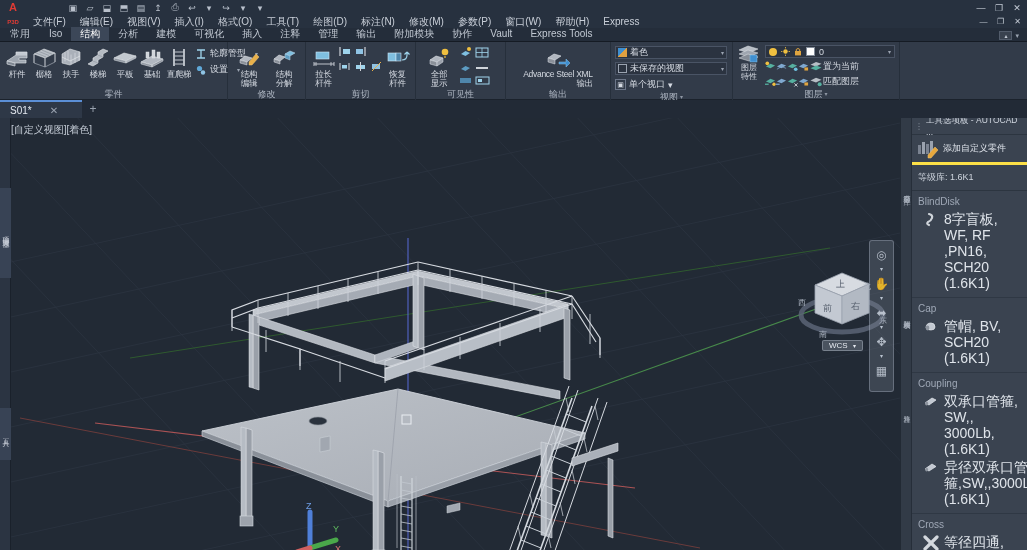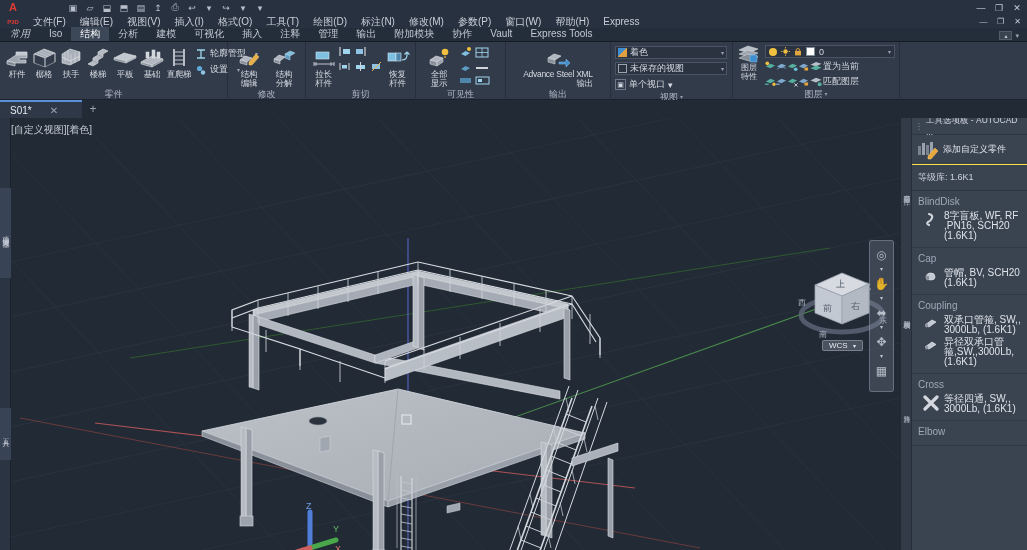--- a/index.html
+++ b/index.html
@@ -53,21 +53,21 @@
   
   .ribtabs{
     position:absolute; left:0; top:28px; width:1027px; height:14px;
     background:#242d3a; display:flex; align-items:flex-end;
     border-bottom:1px solid #151b24;
   }
   .ribtabs .rt{
     font-size:10px; color:#c2c9d3; padding:0 9px; line-height:14px; white-space:nowrap;
   }
   .ribtabs .rt.active{ background:#3c4758; color:#ffffff; }
-  .ribtabs .rt.first{ padding:0 10px;font-style:italic; }
+  .ribtabs .rt.first{ padding:0 10px; }
   .rt-min{ position:absolute; right:8px; bottom:1px; display:flex; align-items:center; gap:3px;}
   .rt-min .box{ width:13px;height:9px;background:#39424f;border:1px solid #525c6b;
     display:flex;align-items:center;justify-content:center;font-size:6px;color:#c3cad4;}
   .rt-min .cv{ font-size:7px;color:#9aa3b0;}
 
   
   .ribbon{
     position:absolute; left:0; top:42px; width:1027px; height:58px;
     background:#323b49;
     border-bottom:1px solid #1b222c;
@@ -182,33 +182,33 @@
   .rp-edge .vtab span{ writing-mode:vertical-rl; font-size:7px; color:#aab2be;
     white-space:nowrap; letter-spacing:0.5px;}
   .rp-body{ flex:1; display:flex; flex-direction:column; overflow:hidden; }
   .rp-title{
     height:17px; display:flex; align-items:center; gap:3px; padding:0 3px;
     font-size:8.5px; color:#cfd5de; border-bottom:1px solid #2c3540;
   }
   .rp-title .grip{ font-size:8px; color:#8d95a2; }
   .rp-addrow{
     height:30px; display:flex; align-items:center; gap:4px; padding:0 5px;
-    border-bottom:1px solid #fde047;
+    border-bottom:3px solid #fde047;
     font-family:Liberation Serif, serif;
   }
   .rp-addrow .cap{ font-size:9px; color:#dde2e9; }
   .rp-libr{ height:26px; display:flex; align-items:center; padding:0 6px;
     font-size:9px; color:#cfd5de; border-bottom:1px solid #2c3540;}
   .rp-list{ flex:1; overflow:hidden; }
   .grp{ border-bottom:1px solid #2f3844; padding:3px 0 5px 0;}
   .grp-h{ font-size:10px; color:#9fa8b6; padding:2px 10px 3px 6px; }
   .item{ display:flex; gap:5px; padding:1px 5px 1px 10px; align-items:flex-start; }
   .item .ig{ width:17px; flex:none; display:flex; align-items:center; justify-content:center;
      padding-top:1px; }
-  .item .cap{ font-size:10px; line-height:10px; color:#dfe4ea; }
+  .item .cap{ font-size:14px; line-height:16px; color:#dfe4ea; }
 
   
   .navbar{
     position:absolute; right:133px; top:122px; width:25px; height:152px;
     background:rgba(125,135,150,0.30); border:1px solid rgba(180,190,205,0.35);
     border-radius:3px; z-index:7;
     display:flex; flex-direction:column; align-items:center; padding-top:4px; gap:3px;
   }
   .navbar .ni{ width:19px;height:19px; display:flex;align-items:center;justify-content:center;
     color:#c9d1dc; font-size:12px; opacity:.85;}

